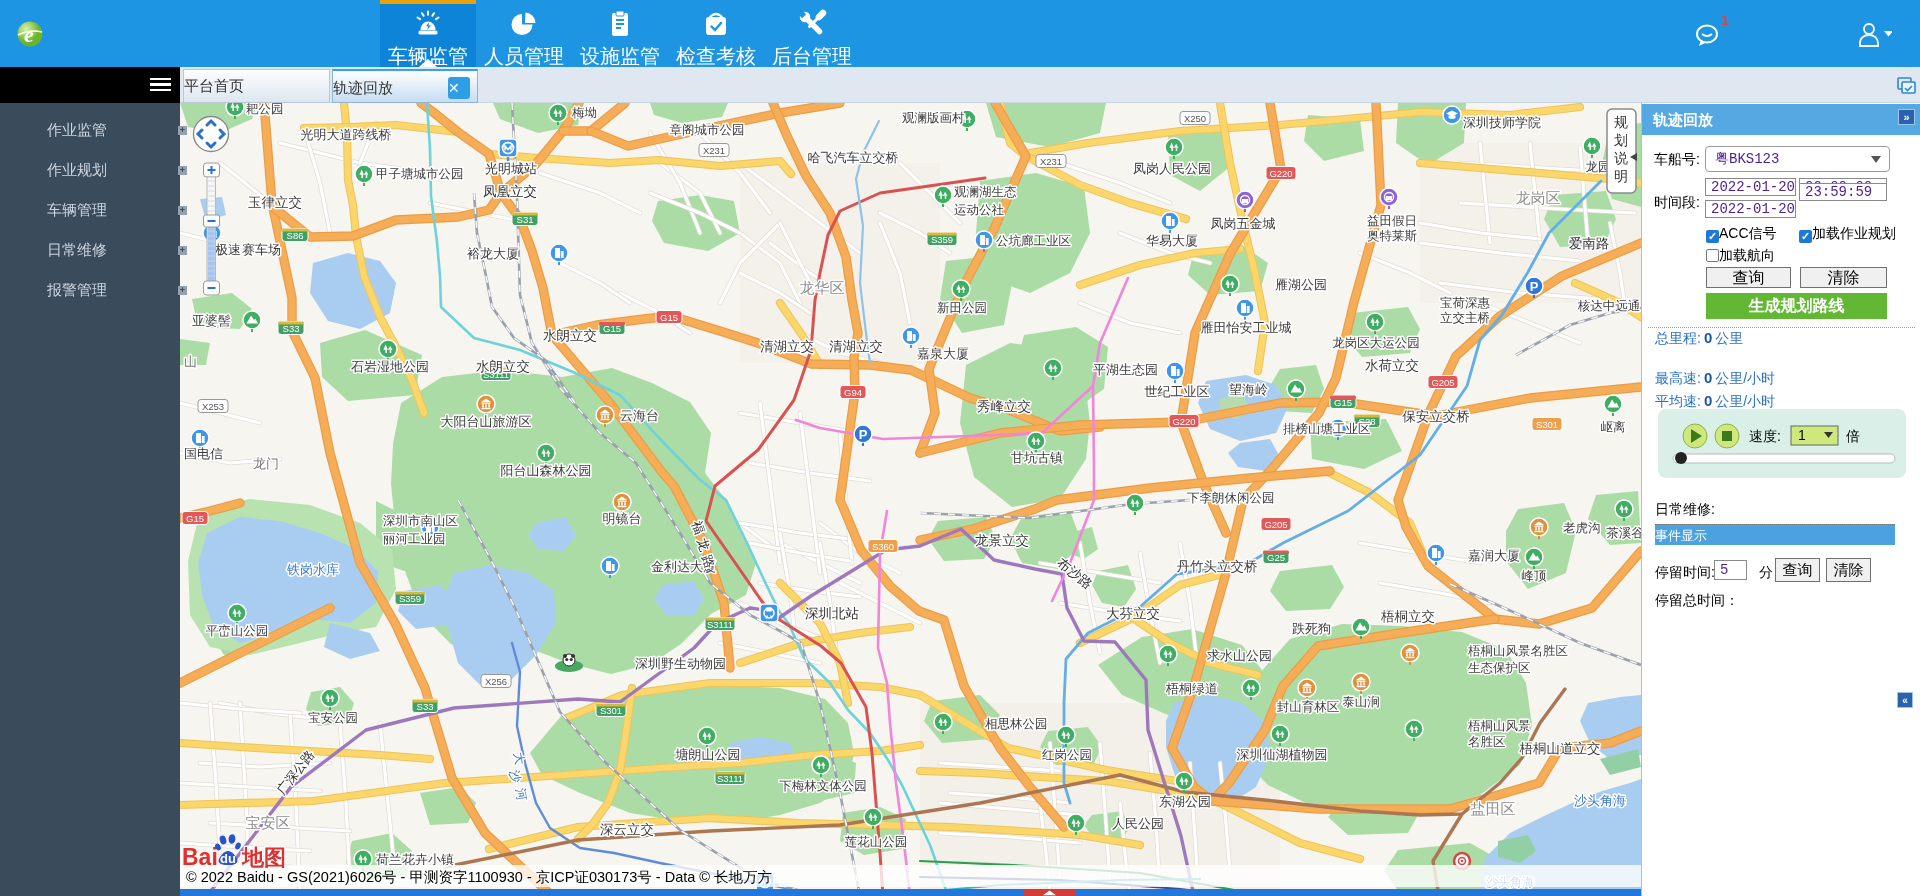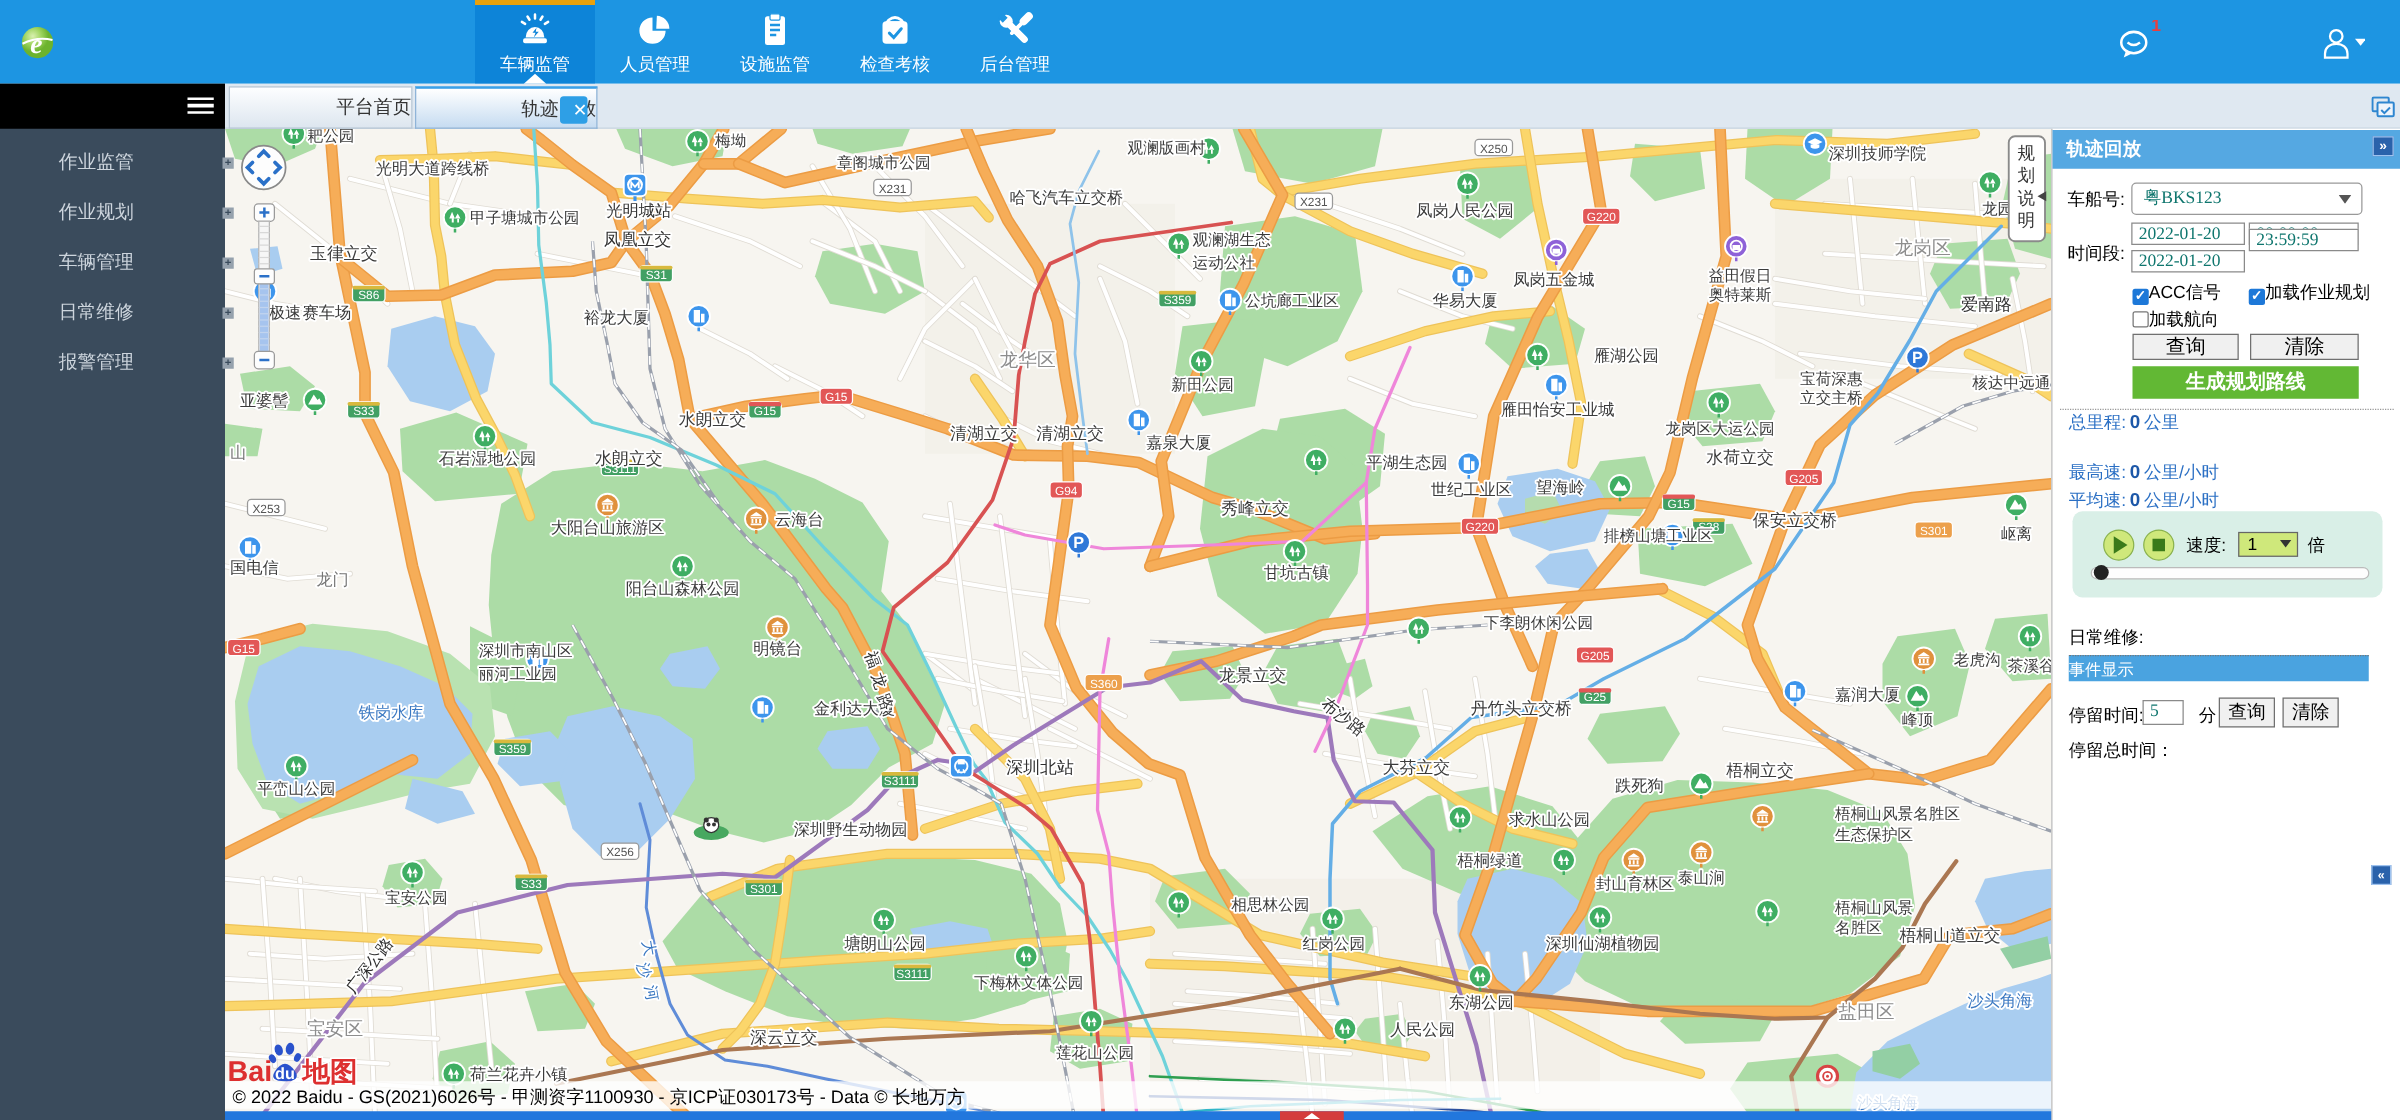--- a/index.html
+++ b/index.html
@@ -7,49 +7,49 @@
 #app{position:relative;width:1920px;height:896px;background:#fff}
 
 #header{position:absolute;left:0;top:0;width:1920px;height:67px;background:#1d95e2}
 #logo{position:absolute;left:17px;top:21px}
 #brand{position:absolute;left:50px;top:17px;color:#fff}
 #brand .t1{font-size:19px;font-weight:bold;letter-spacing:0.2px}
 #brand .t2{font-size:7.2px;font-weight:bold;margin-top:3px;letter-spacing:0.1px}
 .nav{position:absolute;left:380px;top:0;height:67px}
 .nav-item{position:absolute;top:0;width:96px;height:67px;color:#fff;text-align:center}
 .nav-item .ic{margin-top:9px;height:32px}
-.nav-item .tx{font-size:14px;margin-top:2px}
+.nav-item .tx{font-size:20px;margin-top:2px}
 .nav-item.active{background:#0d84d8;border-top:4px solid #e9a10b}
 .nav-item.active .ic{margin-top:5px}
 .nav-item.active:after{content:"";position:absolute;left:50%;bottom:0;margin-left:-9px;border-left:9px solid transparent;border-right:9px solid transparent;border-bottom:8px solid #fff}
 #hdr-right{position:absolute;right:28px;top:16px;color:#fff}
 
 #side{position:absolute;left:0;top:67px;width:180px;height:829px;background:#3a4b5c}
 #side-top{position:absolute;left:0;top:0;width:180px;height:36px;background:#000}
 #burger{position:absolute;right:9px;top:11px;width:21px;height:14px}
 #burger div{height:2.4px;background:#fff;margin-bottom:3.1px}
 .sm{position:absolute;left:12px;width:200px;height:40px;color:#cdd5dd;font-size:15px;line-height:40px}
 .sm .lab{margin-left:35px}
 .sm .plus{position:absolute;right:25px;top:16px;width:9px;height:9px;background:#95a1ad;color:#3a4b5c;font-size:9px;line-height:9px;text-align:center;font-weight:bold}
 
 #tabbar{position:absolute;left:180px;top:67px;width:1740px;height:36px;background:#dfe8f1;border-bottom:1px solid #c8d4e0}
-.tab{position:absolute;top:2px;height:34px;text-align:right;font-size:15px;color:#333}
+.tab{position:absolute;top:2px;height:34px;text-align:left;font-size:15px;color:#333}
 #tab1{left:3px;width:147px;line-height:32px;background:linear-gradient(#fdfeff,#dde6ef);border:1px solid #b9c7d5}
 #tab2{left:152px;width:146px;line-height:34px;background:linear-gradient(#ffffff,#c6dcf1);border:1px solid #8fb4d8;border-top:2px solid #3aa0e8;height:34px}
 #tab2 .x{position:absolute;right:7px;top:6px;width:22px;height:22px;background:#2e9fe6;border-radius:3px;color:#fff;font-size:14px;line-height:22px}
 #tabicon{position:absolute;right:3px;top:10px}
 
 #map{position:absolute;left:180px;top:103px;width:1461px;height:793px;background:#f6f4ef;overflow:hidden}
 
 #panel{position:absolute;left:1641px;top:103px;width:279px;height:793px;background:#fff;border-left:1px solid #bbb}
 #phead{position:absolute;left:0;top:1px;width:279px;height:31px;background:#55a8e2;color:#fff;font-size:15px;font-weight:bold;line-height:31px}
 #phead span{margin-left:11px}
 #phead .pp{position:absolute;right:6px;top:5px;width:17px;height:16px;background:#2a62ab;border:1px solid #9fc3ef;color:#fff;font-size:11px;line-height:15px;text-align:center;font-weight:bold}
 .plabel{position:absolute;color:#000;font-size:14px}
-.pinput{position:absolute;border:1px solid #8a8a8a;background:#fff;font-size:14px;color:#0f766e;font-family:Liberation Serif, serif}
+.pinput{position:absolute;border:1px solid #8a8a8a;background:#fff;font-size:14px;color:#4c1d95;font-family:Liberation Mono, monospace}
 .pbtn{position:absolute;background:#f0f0f0;border:1px solid #707070;font-size:16px;color:#000;text-align:center}
 #pgreen{position:absolute;left:64px;top:190px;width:181px;height:26px;background:#62b834;color:#fff;font-size:16px;font-weight:bold;text-align:center;line-height:26px}
 .stat{position:absolute;left:13px;color:#2a6fc4;font-size:14px}
 .stat b{color:#1c57a8;margin:0 3px;font-size:15px}
 #playbox{position:absolute;left:16px;top:306px;width:248px;height:69px;background:#d9efe7;border-radius:8px}
 #evbar{position:absolute;left:13px;top:421px;width:240px;height:21px;background:#4aa3e0;color:#fff;font-size:13px;line-height:21px;border-top:1px dotted #777}
 #evbar span{}
 #collbtn{position:absolute;left:1897px;top:692px;width:16px;height:16px;background:#2a62ab;border:1px solid #9fc3ef;color:#fff;font-size:10px;line-height:15px;text-align:center;font-weight:bold}
 
 #botbar{position:absolute;left:180px;top:889px;width:1461px;height:7px;background:#2277dd}

